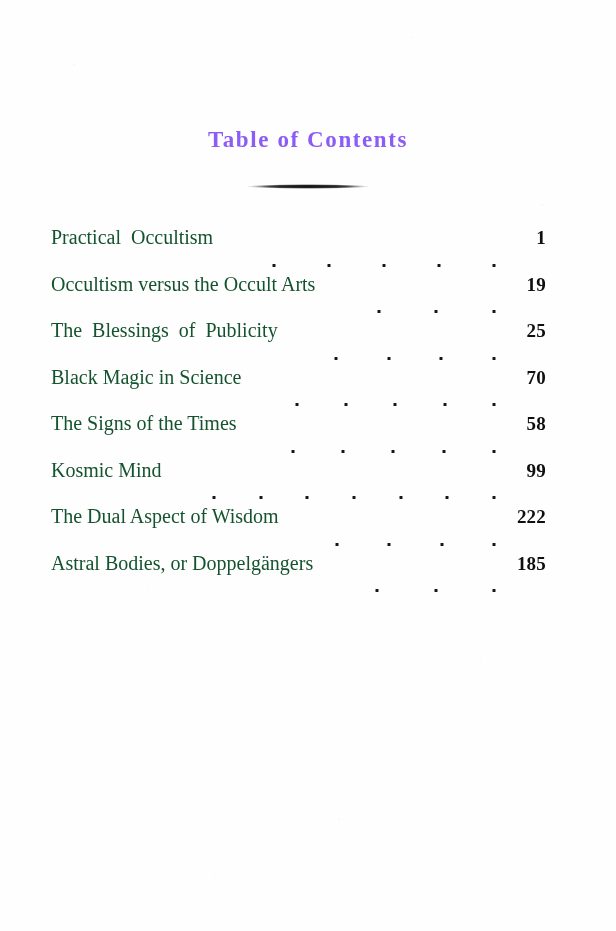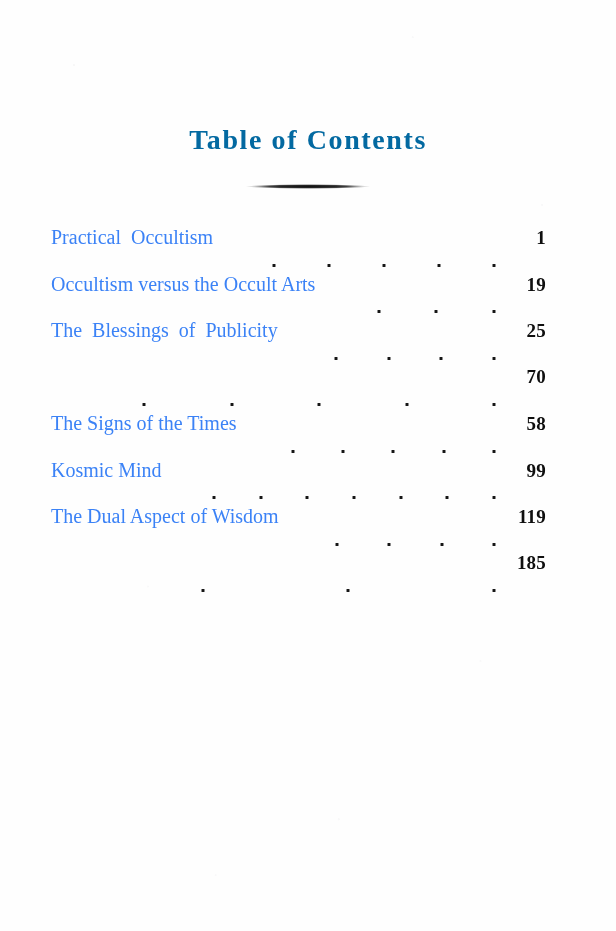--- a/index.html
+++ b/index.html
@@ -18,25 +18,25 @@
     -webkit-font-smoothing: antialiased;
   }
 
   
   .toc-heading {
     position: absolute;
     left: 0;
     right: 0;
     top: 123px;
     text-align: center;
-    font-size: 28px;
+    font-size: 23px;
     line-height: 34px;
     font-weight: 700;
     letter-spacing: 1.6px;
-    color: #0369a1;
+    color: #8b5cf6;
     white-space: nowrap;
   }
 
   
   .rule-wrap {
     position: absolute;
     left: 0;
     right: 0;
     top: 180px;
     height: 12px;
@@ -60,21 +60,21 @@
   }
   .toc-entry {
     display: flex;
     align-items: baseline;
     height: 46.5px;
     font-size: 20px;
     line-height: 24px;
   }
   .toc-title {
     white-space: nowrap;
-    color: #3b82f6;
+    color: #14532d;
     flex: 0 0 auto;
   }
   .toc-title.spaced { word-spacing: 5px; }
   .toc-title.spaced-wide { word-spacing: 9px; }
 
   .toc-dots {
     flex: 1 1 auto;
     position: relative;
     height: 1px;
     margin: 0 6px;
@@ -152,20 +152,21 @@
         <span class="toc-title spaced">The Blessings of Publicity</span>
         <span class="toc-dots">
           <span style="left: 25%;"></span>
           <span style="left: 50%;"></span>
           <span style="left: 75%;"></span>
           <span style="left: 100%;"></span>
         </span>
         <span class="toc-page">25</span>
       </div>
       <div class="toc-entry">
+        <span class="toc-title">Black Magic in Science</span>
         <span class="toc-dots">
           <span style="left: 20%;"></span>
           <span style="left: 40%;"></span>
           <span style="left: 60%;"></span>
           <span style="left: 80%;"></span>
           <span style="left: 100%;"></span>
         </span>
         <span class="toc-page">70</span>
       </div>
       <div class="toc-entry">
@@ -193,23 +194,24 @@
         <span class="toc-page">99</span>
       </div>
       <div class="toc-entry">
         <span class="toc-title">The Dual Aspect of Wisdom</span>
         <span class="toc-dots">
           <span style="left: 25%;"></span>
           <span style="left: 50%;"></span>
           <span style="left: 75%;"></span>
           <span style="left: 100%;"></span>
         </span>
-        <span class="toc-page">119</span>
-      </div>
-      <div class="toc-entry">
+        <span class="toc-page">222</span>
+      </div>
+      <div class="toc-entry">
+        <span class="toc-title">Astral Bodies, or Doppelgängers</span>
         <span class="toc-dots">
           <span style="left: 33.3333%;"></span>
           <span style="left: 66.6667%;"></span>
           <span style="left: 100%;"></span>
         </span>
         <span class="toc-page">185</span>
       </div>
     </div>
 
   <div class="speckle"></div>

